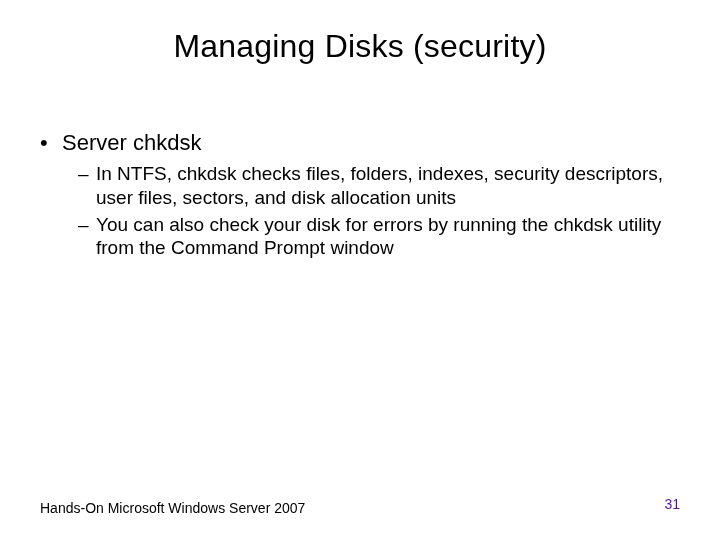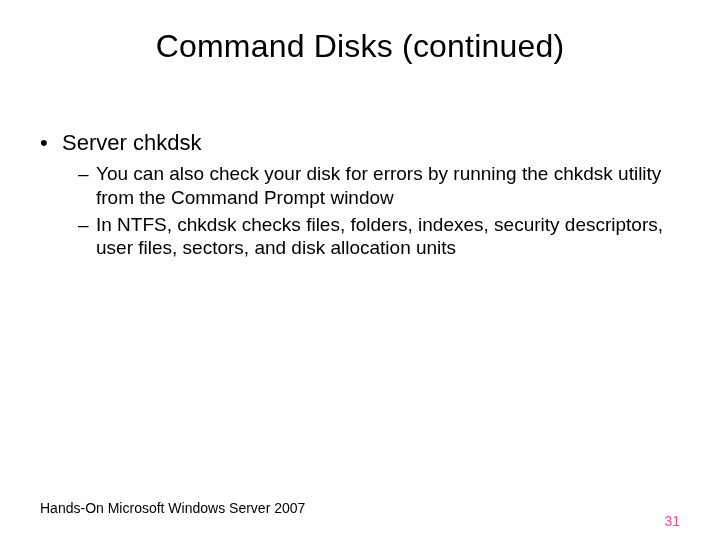--- a/index.html
+++ b/index.html
@@ -66,44 +66,44 @@
   }
   .footer-left {
     position: absolute;
     bottom: 24px;
     left: 40px;
     font-size: 14px;
     color: #000;
   }
   .footer-right {
     position: absolute;
-    bottom: 11px;
+    bottom: 28px;
     right: 40px;
     font-size: 14px;
-    color: #ec4899;
+    color: #4c1d95;
   }
 </style>
 </head>
 <body>
 
 <div class="slide">
 
-  <div class="title">Command Disks (continued)</div>
+  <div class="title">Managing Disks (security)</div>
 
   <div class="body">
     <div class="lvl1">
       <span class="bullet">•</span><span>Server </span><span class="italic">chkdsk</span>
     </div>
 
     <div class="sublist">
       <div class="lvl2">
-        <span class="dash">–</span><span>You can also check your disk for errors by running the </span><span class="italic">chkdsk</span><span> utility from the Command Prompt window</span>
+        <span class="dash">–</span><span>In NTFS, </span><span class="italic">chkdsk</span><span> checks files, folders, indexes, security descriptors, user files, sectors, and disk allocation units</span>
       </div>
       <div class="lvl2">
-        <span class="dash">–</span><span>In NTFS, </span><span class="italic">chkdsk</span><span> checks files, folders, indexes, security descriptors, user files, sectors, and disk allocation units</span>
+        <span class="dash">–</span><span>You can also check your disk for errors by running the </span><span class="italic">chkdsk</span><span> utility from the Command Prompt window</span>
       </div>
     </div>
   </div>
 
   <div class="footer-left">Hands-On Microsoft Windows Server 2007</div>
   <div class="footer-right">31</div>
 
 </div>
 
 </body></html>

